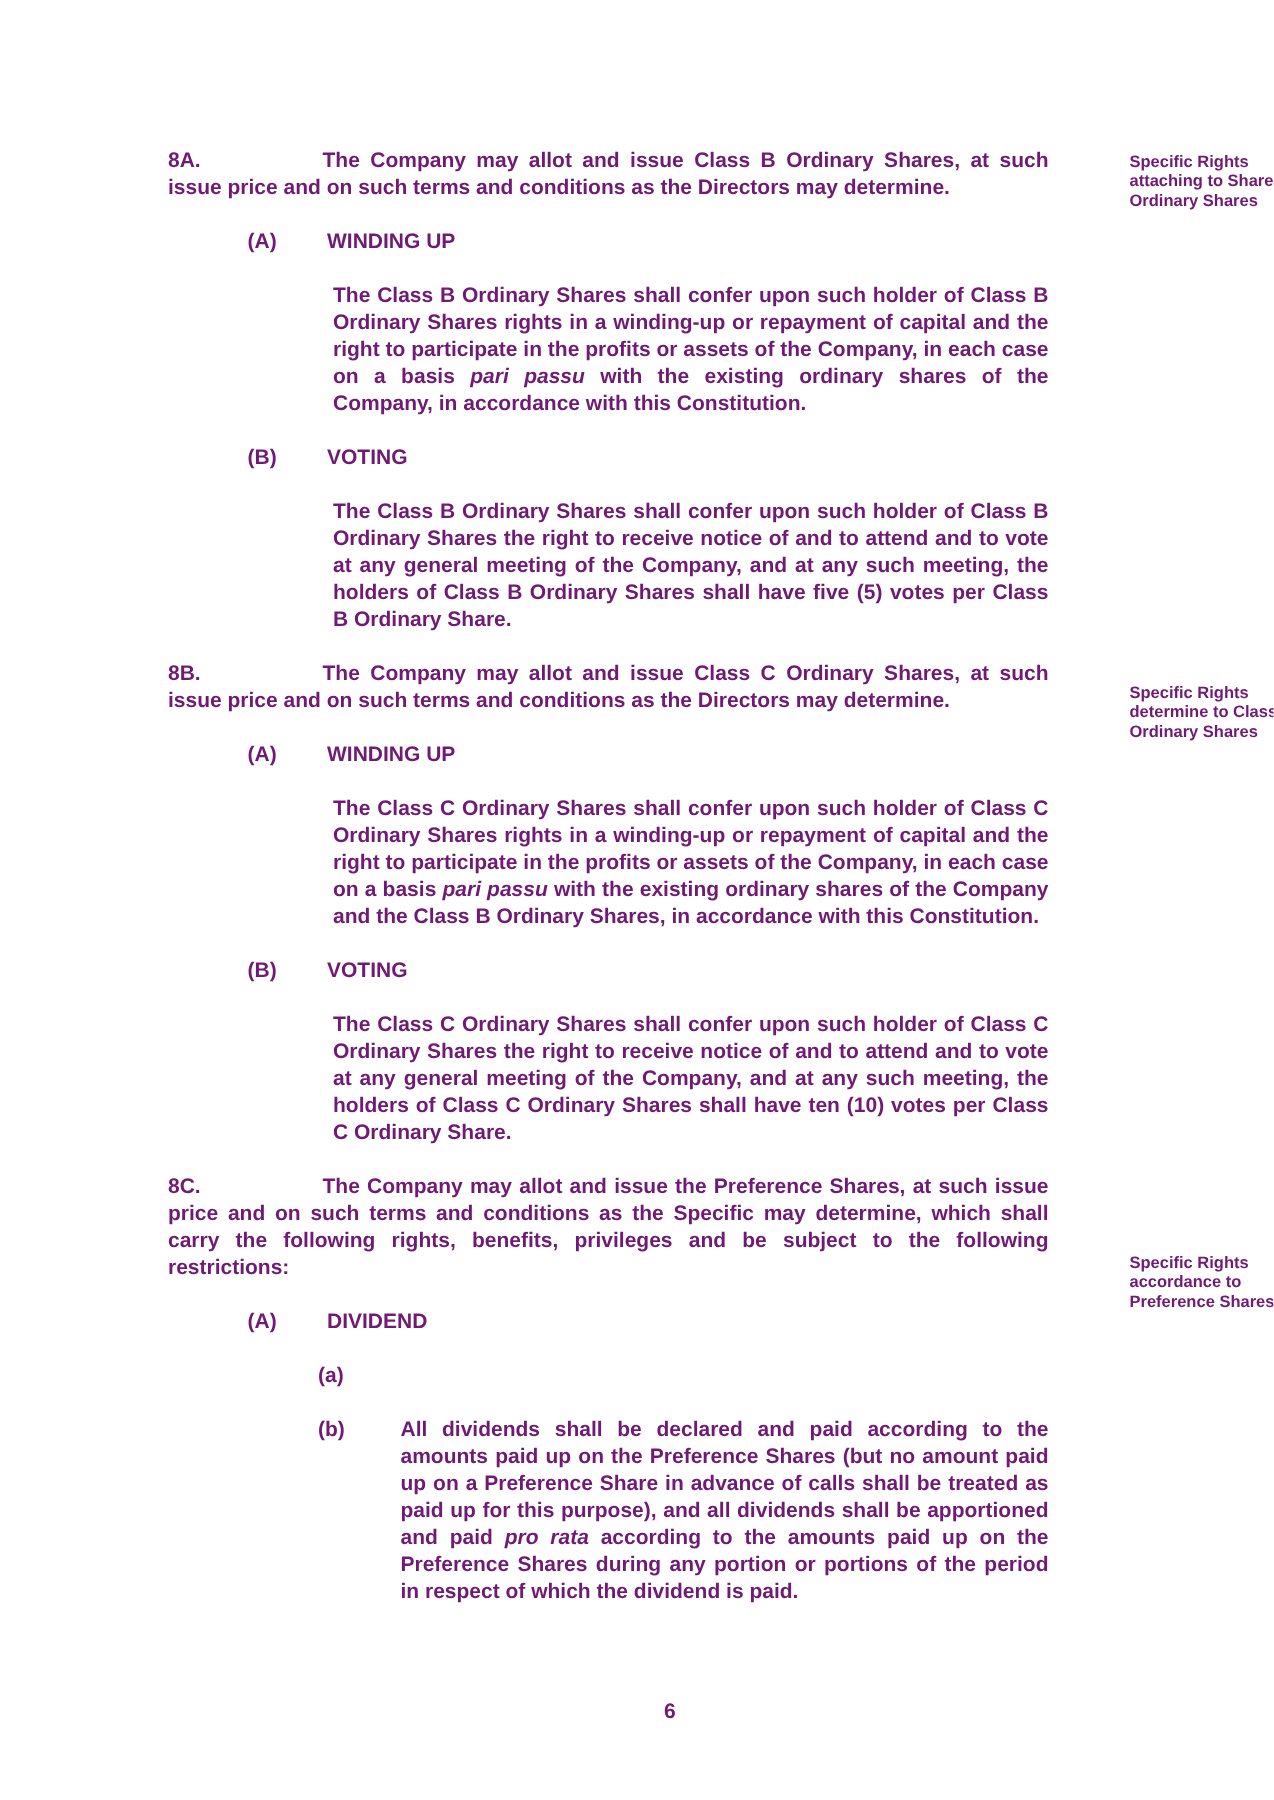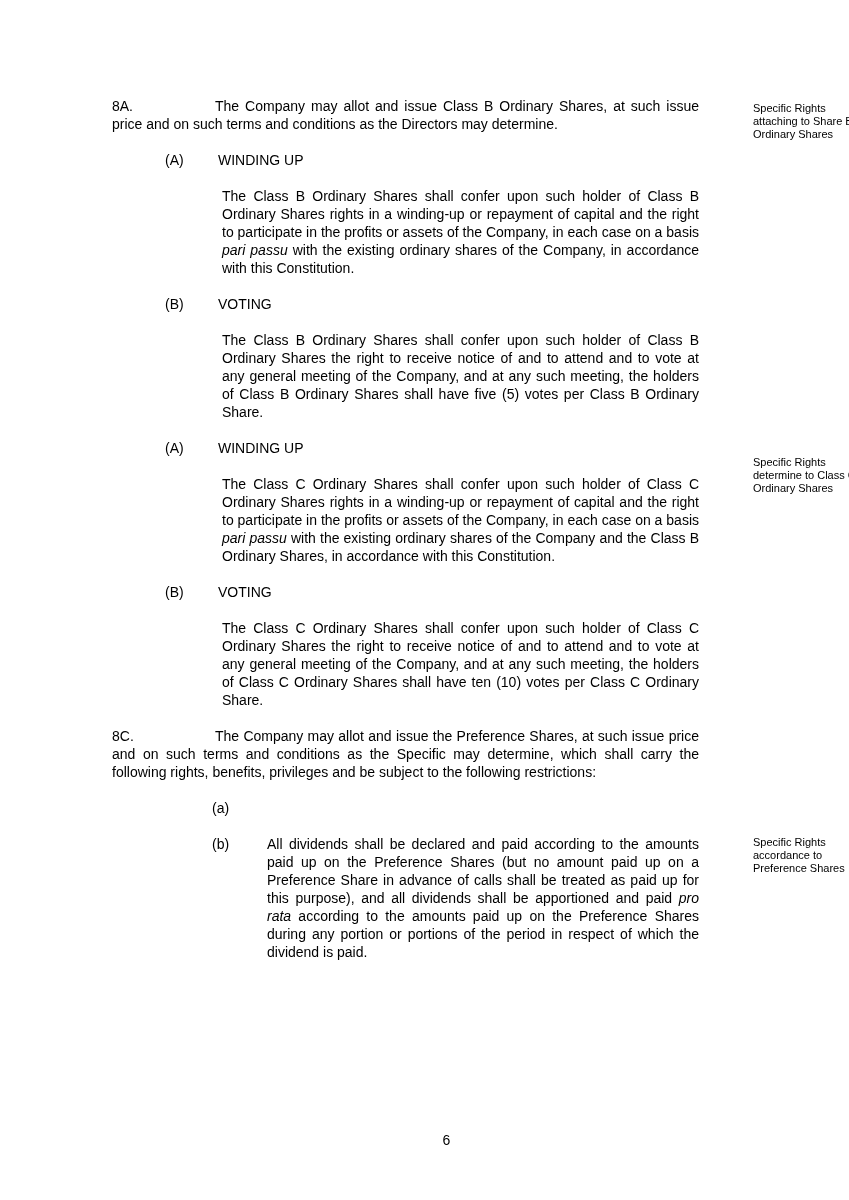--- a/index.html
+++ b/index.html
@@ -8,22 +8,23 @@
     width: 849px;
     height: 1200px;
     background: #ffffff;
     overflow: hidden;
   }
   .page {
     position: relative;
     width: 849px;
     height: 880px;
     background: #ffffff;
-    color: #000000;
+    color: #701a75;
     font-family: "Liberation Sans", "DejaVu Sans", sans-serif;
+    font-weight: bold;
   }
   .main {
     position: absolute;
     left: 112px;
     top: 97px;
     width: 587px;
     font-size: 14px;
     line-height: 18px;
   }
   .main p, .main .sub-head, .main .subitem {
@@ -90,31 +91,33 @@
     <p class="intro"><span class="sec-num">8A.</span><span>The Company may allot and issue Class B Ordinary Shares, at such issue price and on such terms and conditions as the Directors may determine.</span></p>
 
     <div class="sub-head"><span class="sub-label">(A)</span><span>WINDING UP</span></div>
 
     <p class="block-para"><span>The Class B Ordinary Shares shall confer upon such holder of Class B Ordinary Shares rights in a winding-up or repayment of capital and the right to participate in the profits or assets of the Company, in each case on a basis </span><i>pari passu</i><span> with the existing ordinary shares of the Company, in accordance with this Constitution.</span></p>
 
     <div class="sub-head"><span class="sub-label">(B)</span><span>VOTING</span></div>
 
     <p class="block-para"><span>The Class B Ordinary Shares shall confer upon such holder of Class B Ordinary Shares the right to receive notice of and to attend and to vote at any general meeting of the Company, and at any such meeting, the holders of Class B Ordinary Shares shall have five (5) votes per Class B Ordinary Share.</span></p>
 
+    <p class="intro"><span class="sec-num">8B.</span><span>The Company may allot and issue Class C Ordinary Shares, at such issue price and on such terms and conditions as the Directors may determine.</span></p>
 
     <div class="sub-head"><span class="sub-label">(A)</span><span>WINDING UP</span></div>
 
     <p class="block-para"><span>The Class C Ordinary Shares shall confer upon such holder of Class C Ordinary Shares rights in a winding-up or repayment of capital and the right to participate in the profits or assets of the Company, in each case on a basis </span><i>pari passu</i><span> with the existing ordinary shares of the Company and the Class B Ordinary Shares, in accordance with this Constitution.</span></p>
 
     <div class="sub-head"><span class="sub-label">(B)</span><span>VOTING</span></div>
 
     <p class="block-para"><span>The Class C Ordinary Shares shall confer upon such holder of Class C Ordinary Shares the right to receive notice of and to attend and to vote at any general meeting of the Company, and at any such meeting, the holders of Class C Ordinary Shares shall have ten (10) votes per Class C Ordinary Share.</span></p>
 
     <p class="intro"><span class="sec-num">8C.</span><span>The Company may allot and issue the Preference Shares, at such issue price and on such terms and conditions as the Specific may determine, which shall carry the following rights, benefits, privileges and be subject to the following restrictions:</span></p>
 
+    <div class="sub-head"><span class="sub-label">(A)</span><span>DIVIDEND</span></div>
 
     <div class="subitem">
       <span class="subitem-label">(a)</span>
     </div>
 
     <div class="subitem">
       <span class="subitem-label">(b)</span>
       <span class="subitem-body"><span>All dividends shall be declared and paid according to the amounts paid up on the Preference Shares (but no amount paid up on a Preference Share in advance of calls shall be treated as paid up for this purpose), and all dividends shall be apportioned and paid </span><i>pro rata</i><span> according to the amounts paid up on the Preference Shares during any portion or portions of the period in respect of which the dividend is paid.</span></span>
     </div>
 

